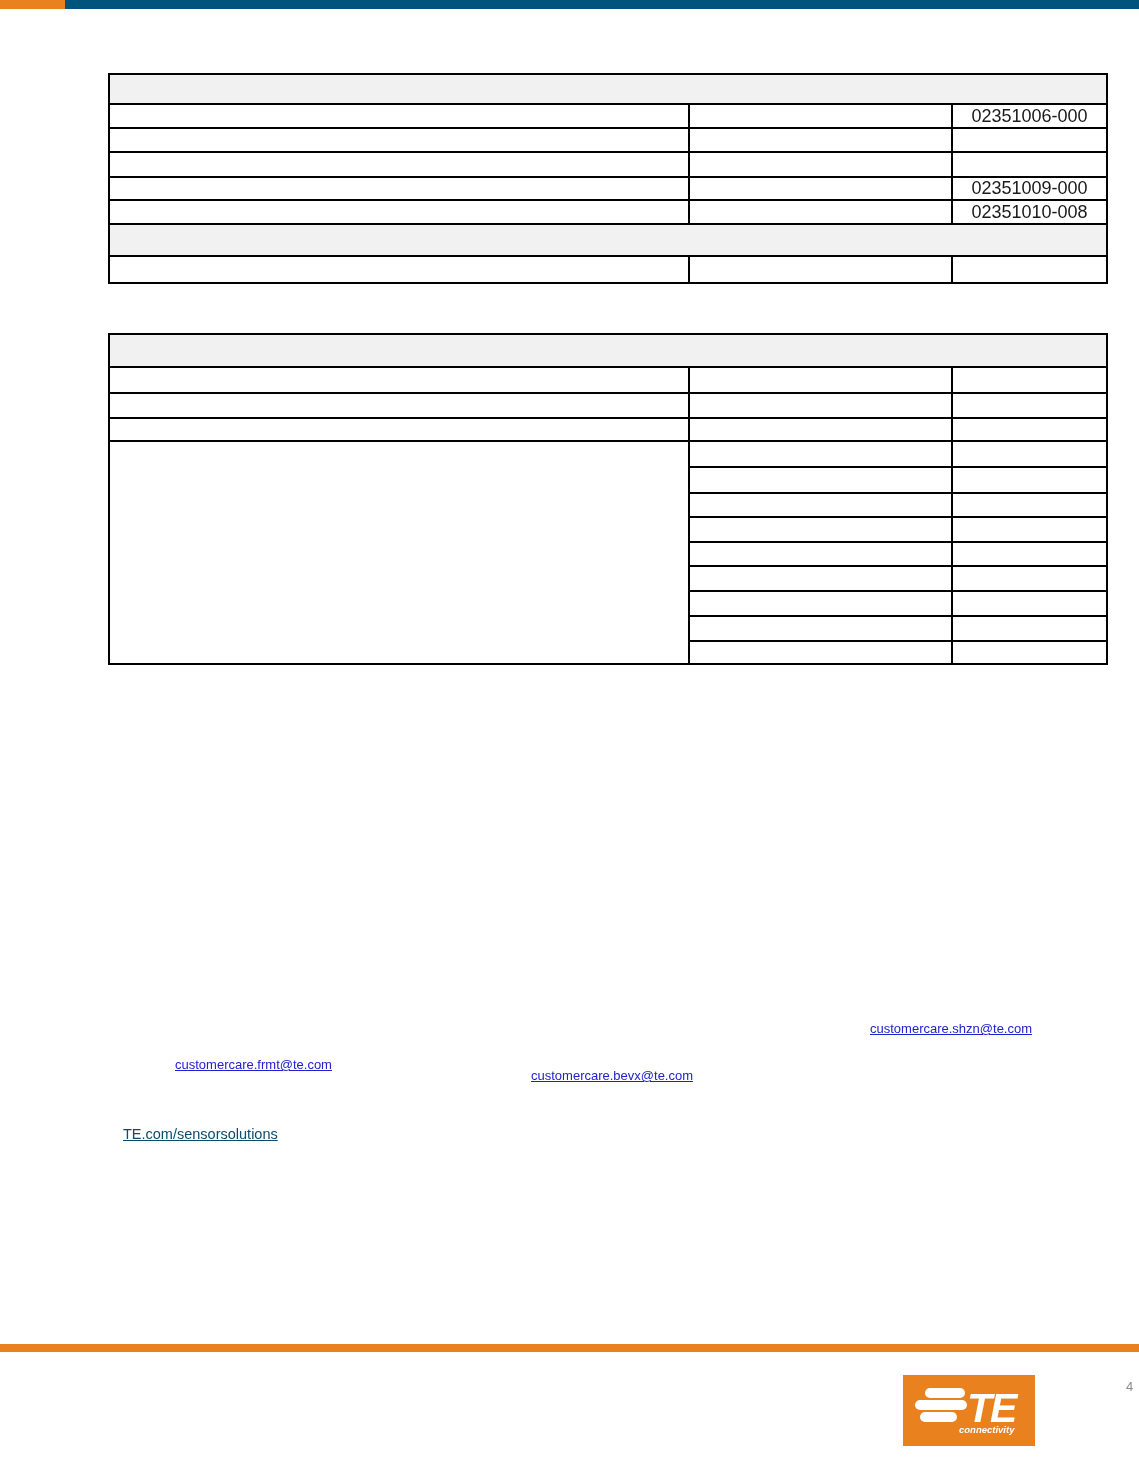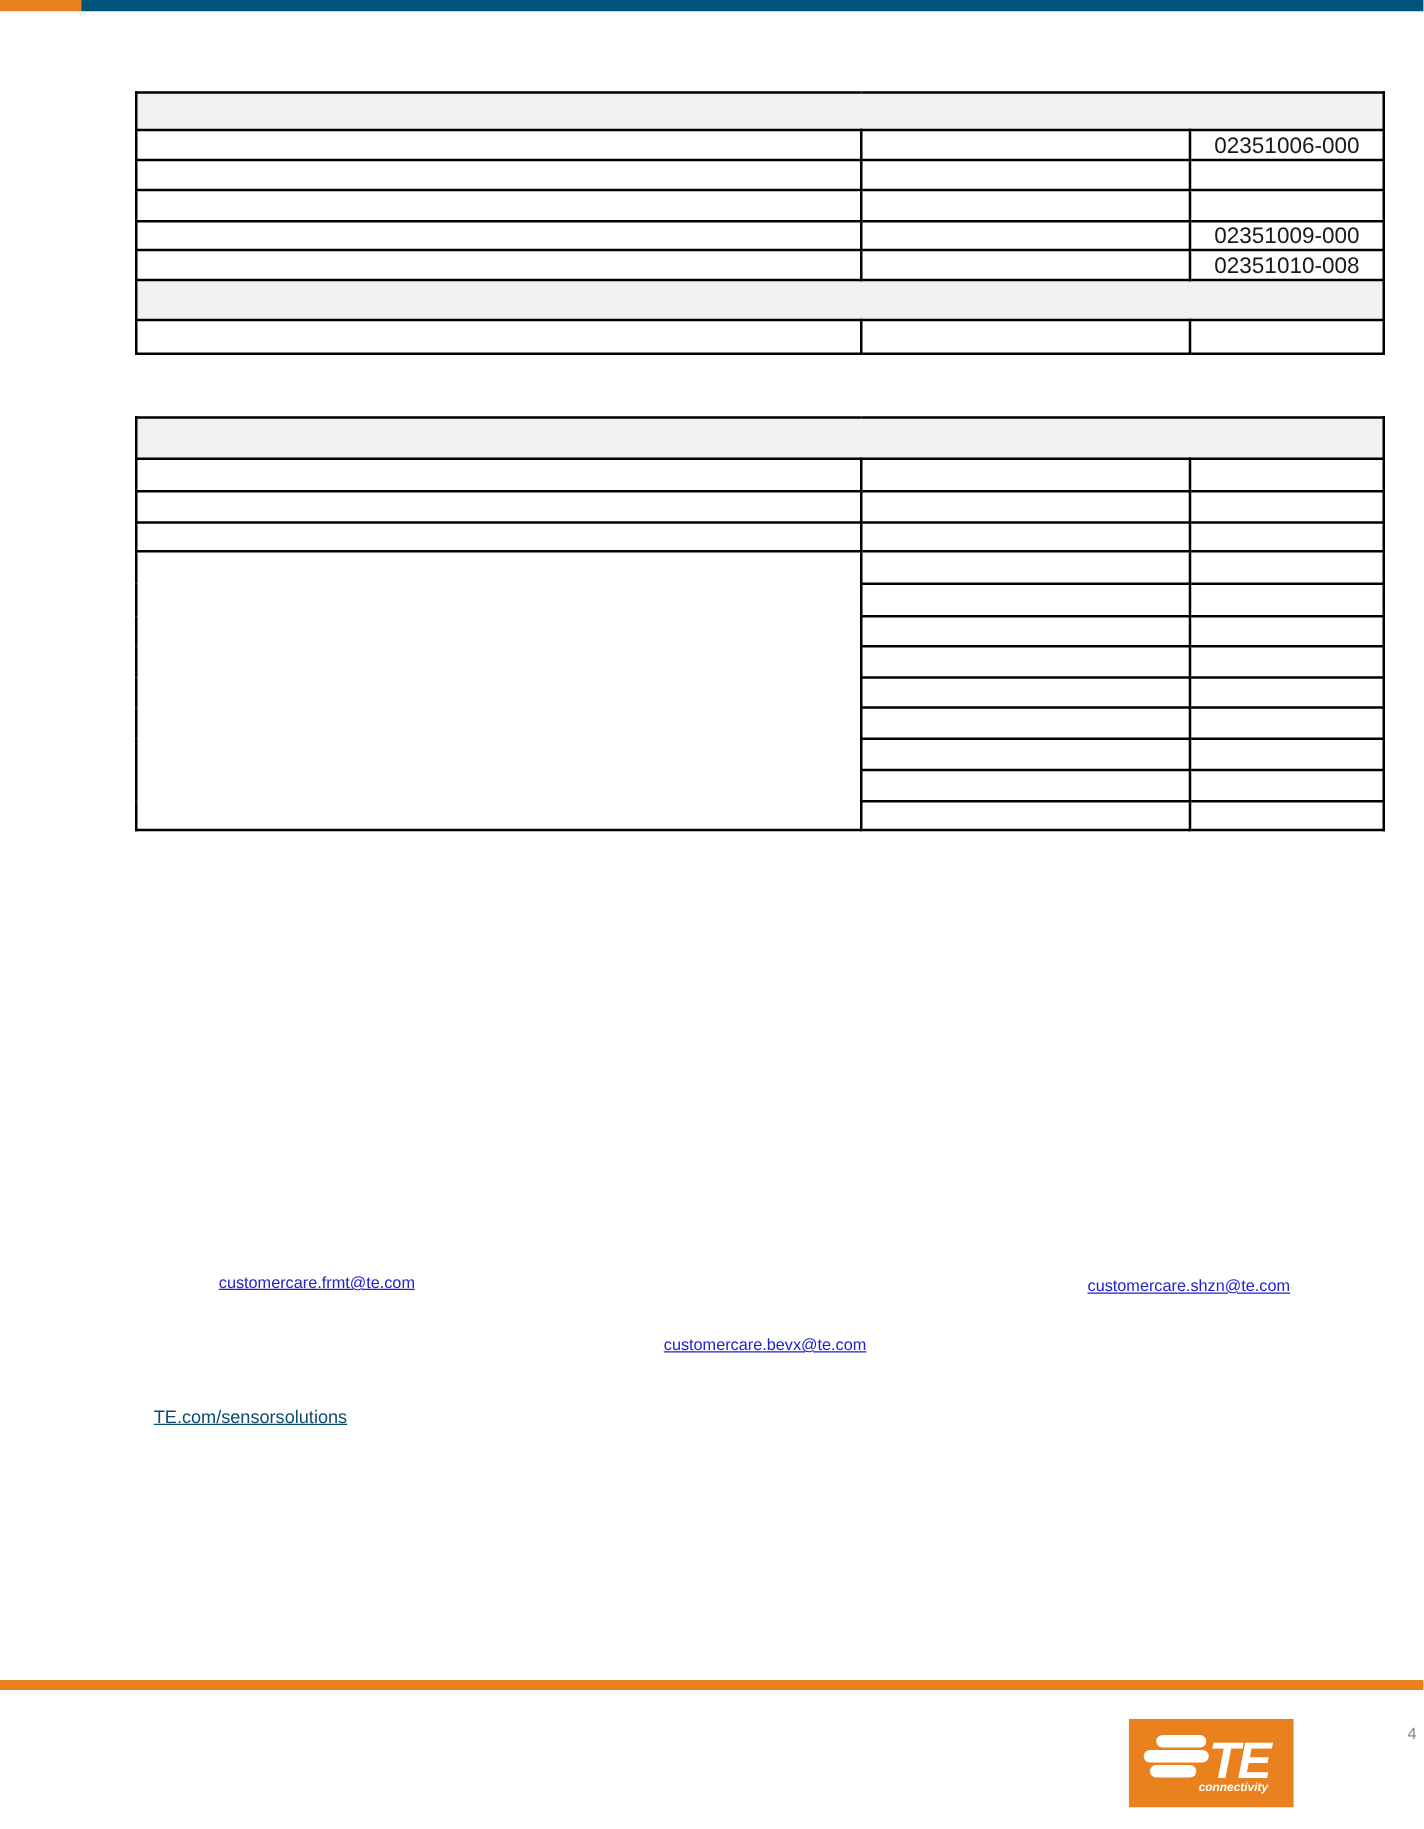--- a/index.html
+++ b/index.html
@@ -42,21 +42,21 @@
 
   
   .email-link {
     position: absolute;
     font-size: 13px;
     color: #2121CE;
     text-decoration: underline;
     cursor: pointer;
     white-space: nowrap;
   }
-  #email-frmt { left: 175px; top: 1018px; text-decoration: underline; }
+  #email-frmt { left: 175px; top: 1057px; text-decoration: underline; }
   #email-bevx { left: 531px; top: 1068px; }
   #email-shzn { left: 870px; top: 1021px; }
 
   .site-link {
     position: absolute;
     left: 123px;
     top: 1126px;
     font-size: 14.5px;
     color: #0c4a6e;
     text-decoration: underline;

